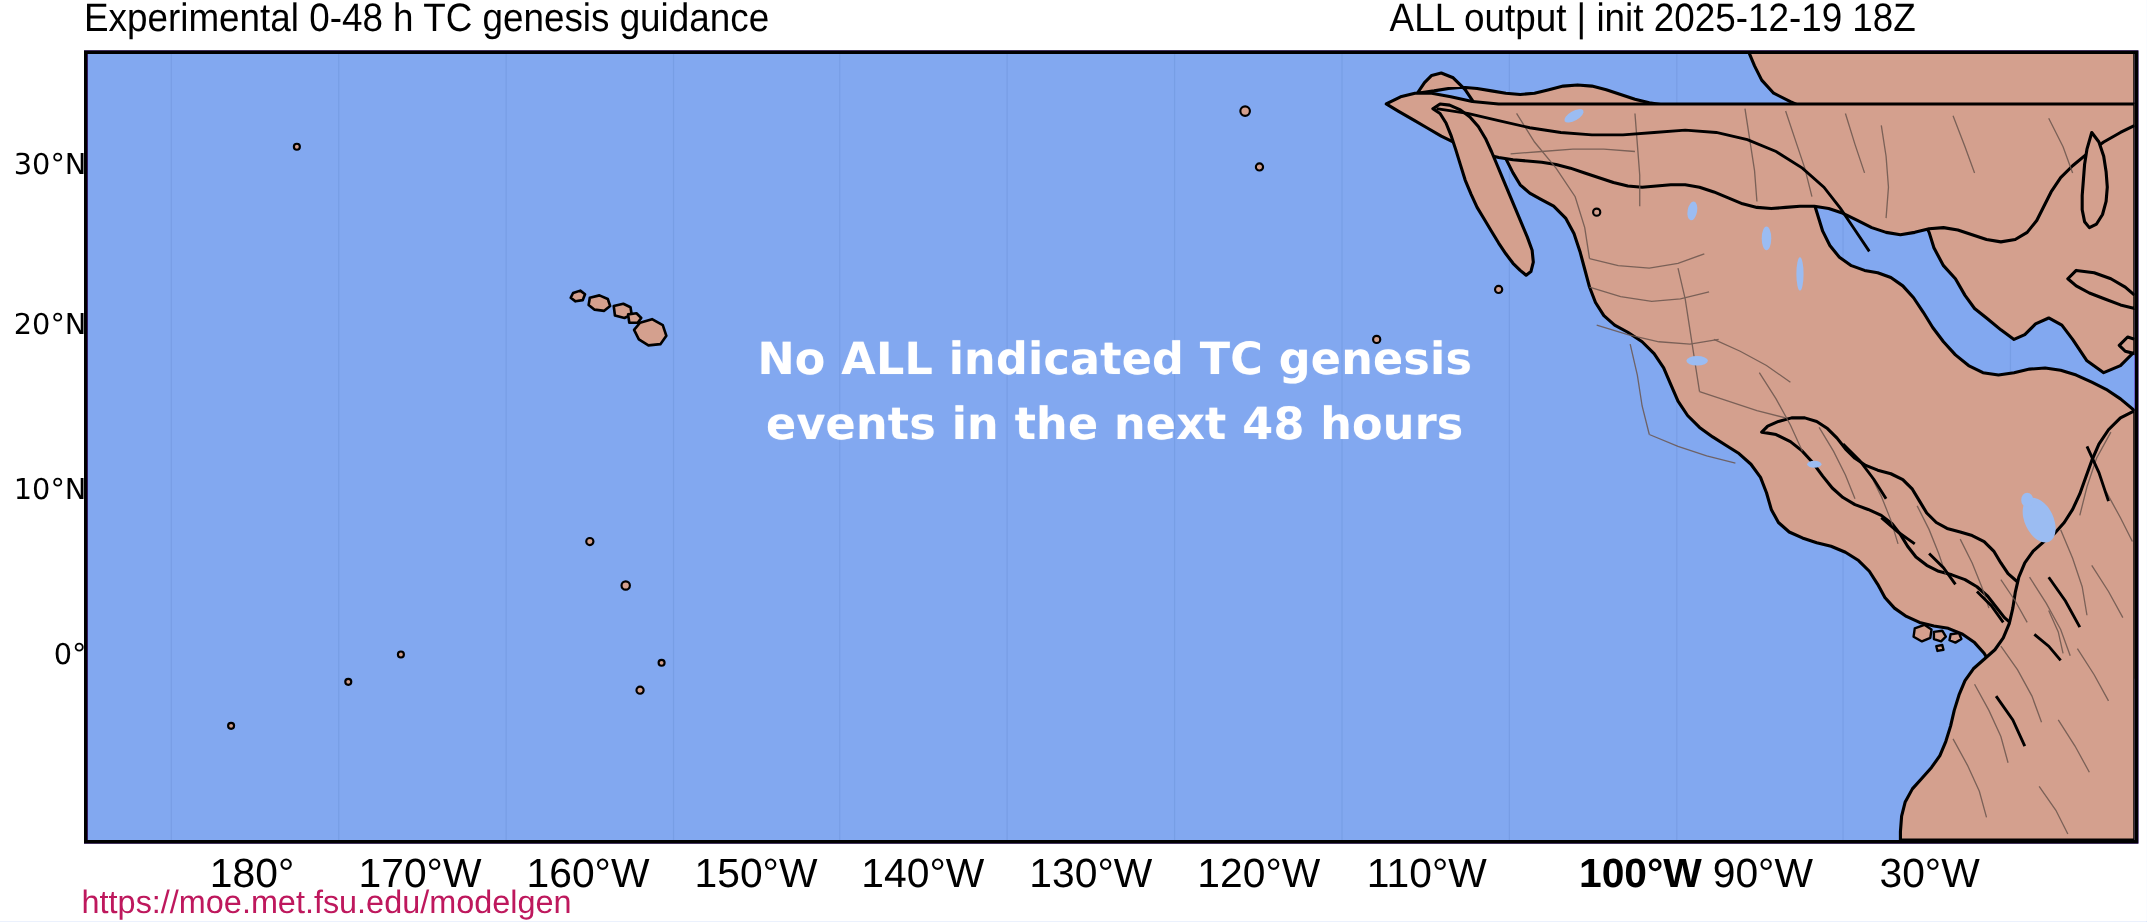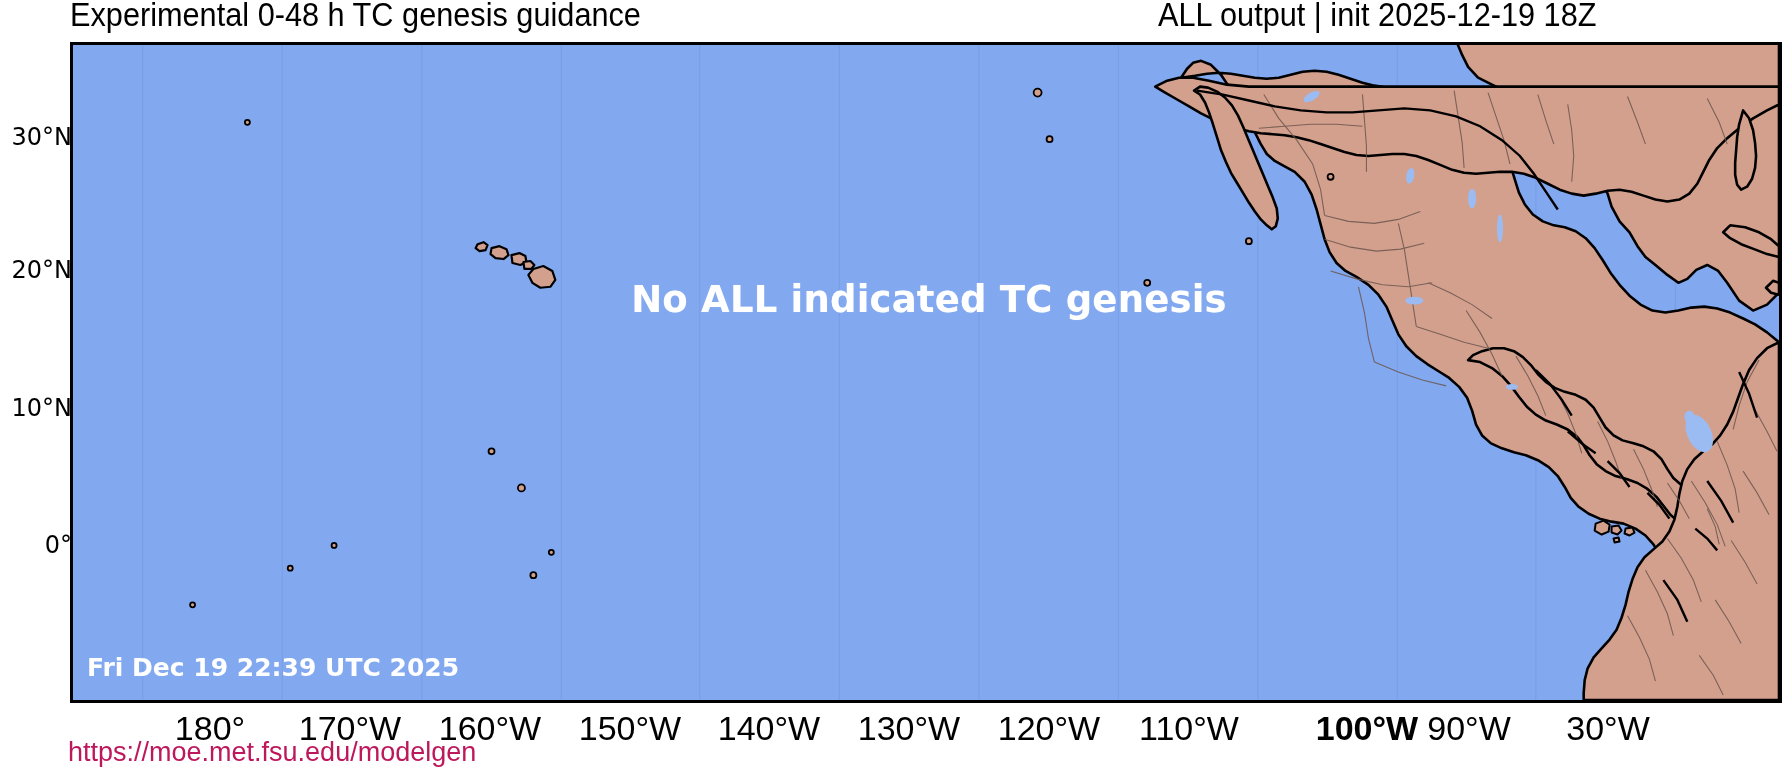--- a/index.html
+++ b/index.html
@@ -259,23 +259,23 @@
       <ellipse cx="1432" cy="185" rx="3" ry="14"></ellipse>
       <ellipse cx="1346" cy="258" rx="9" ry="4"></ellipse>
       <ellipse cx="1444" cy="345" rx="6" ry="3"></ellipse>
       <ellipse cx="1632" cy="392" rx="12" ry="20" transform="rotate(-25 1632 392)"></ellipse>
       <ellipse cx="1622" cy="375" rx="5" ry="6"></ellipse>
     </g>
   </svg>
 
   <div id="nogen">
     <div>No ALL indicated TC genesis</div>
+    <div>events in the next 48 hours</div>
   </div>
 
-  <div id="stamp">Fri Dec 19 22:39 UTC 2025</div>
 </div>
 
 <div id="yaxis">
     <div class="ytick" style="top: 137px;">30°N</div>
     <div class="ytick" style="top: 270px;">20°N</div>
     <div class="ytick" style="top: 408px;">10°N</div>
     <div class="ytick" style="top: 545px;">0°</div>
   </div>
 <div id="xaxis">
     <div class="xtick" style="left: 210px;">180°</div>

